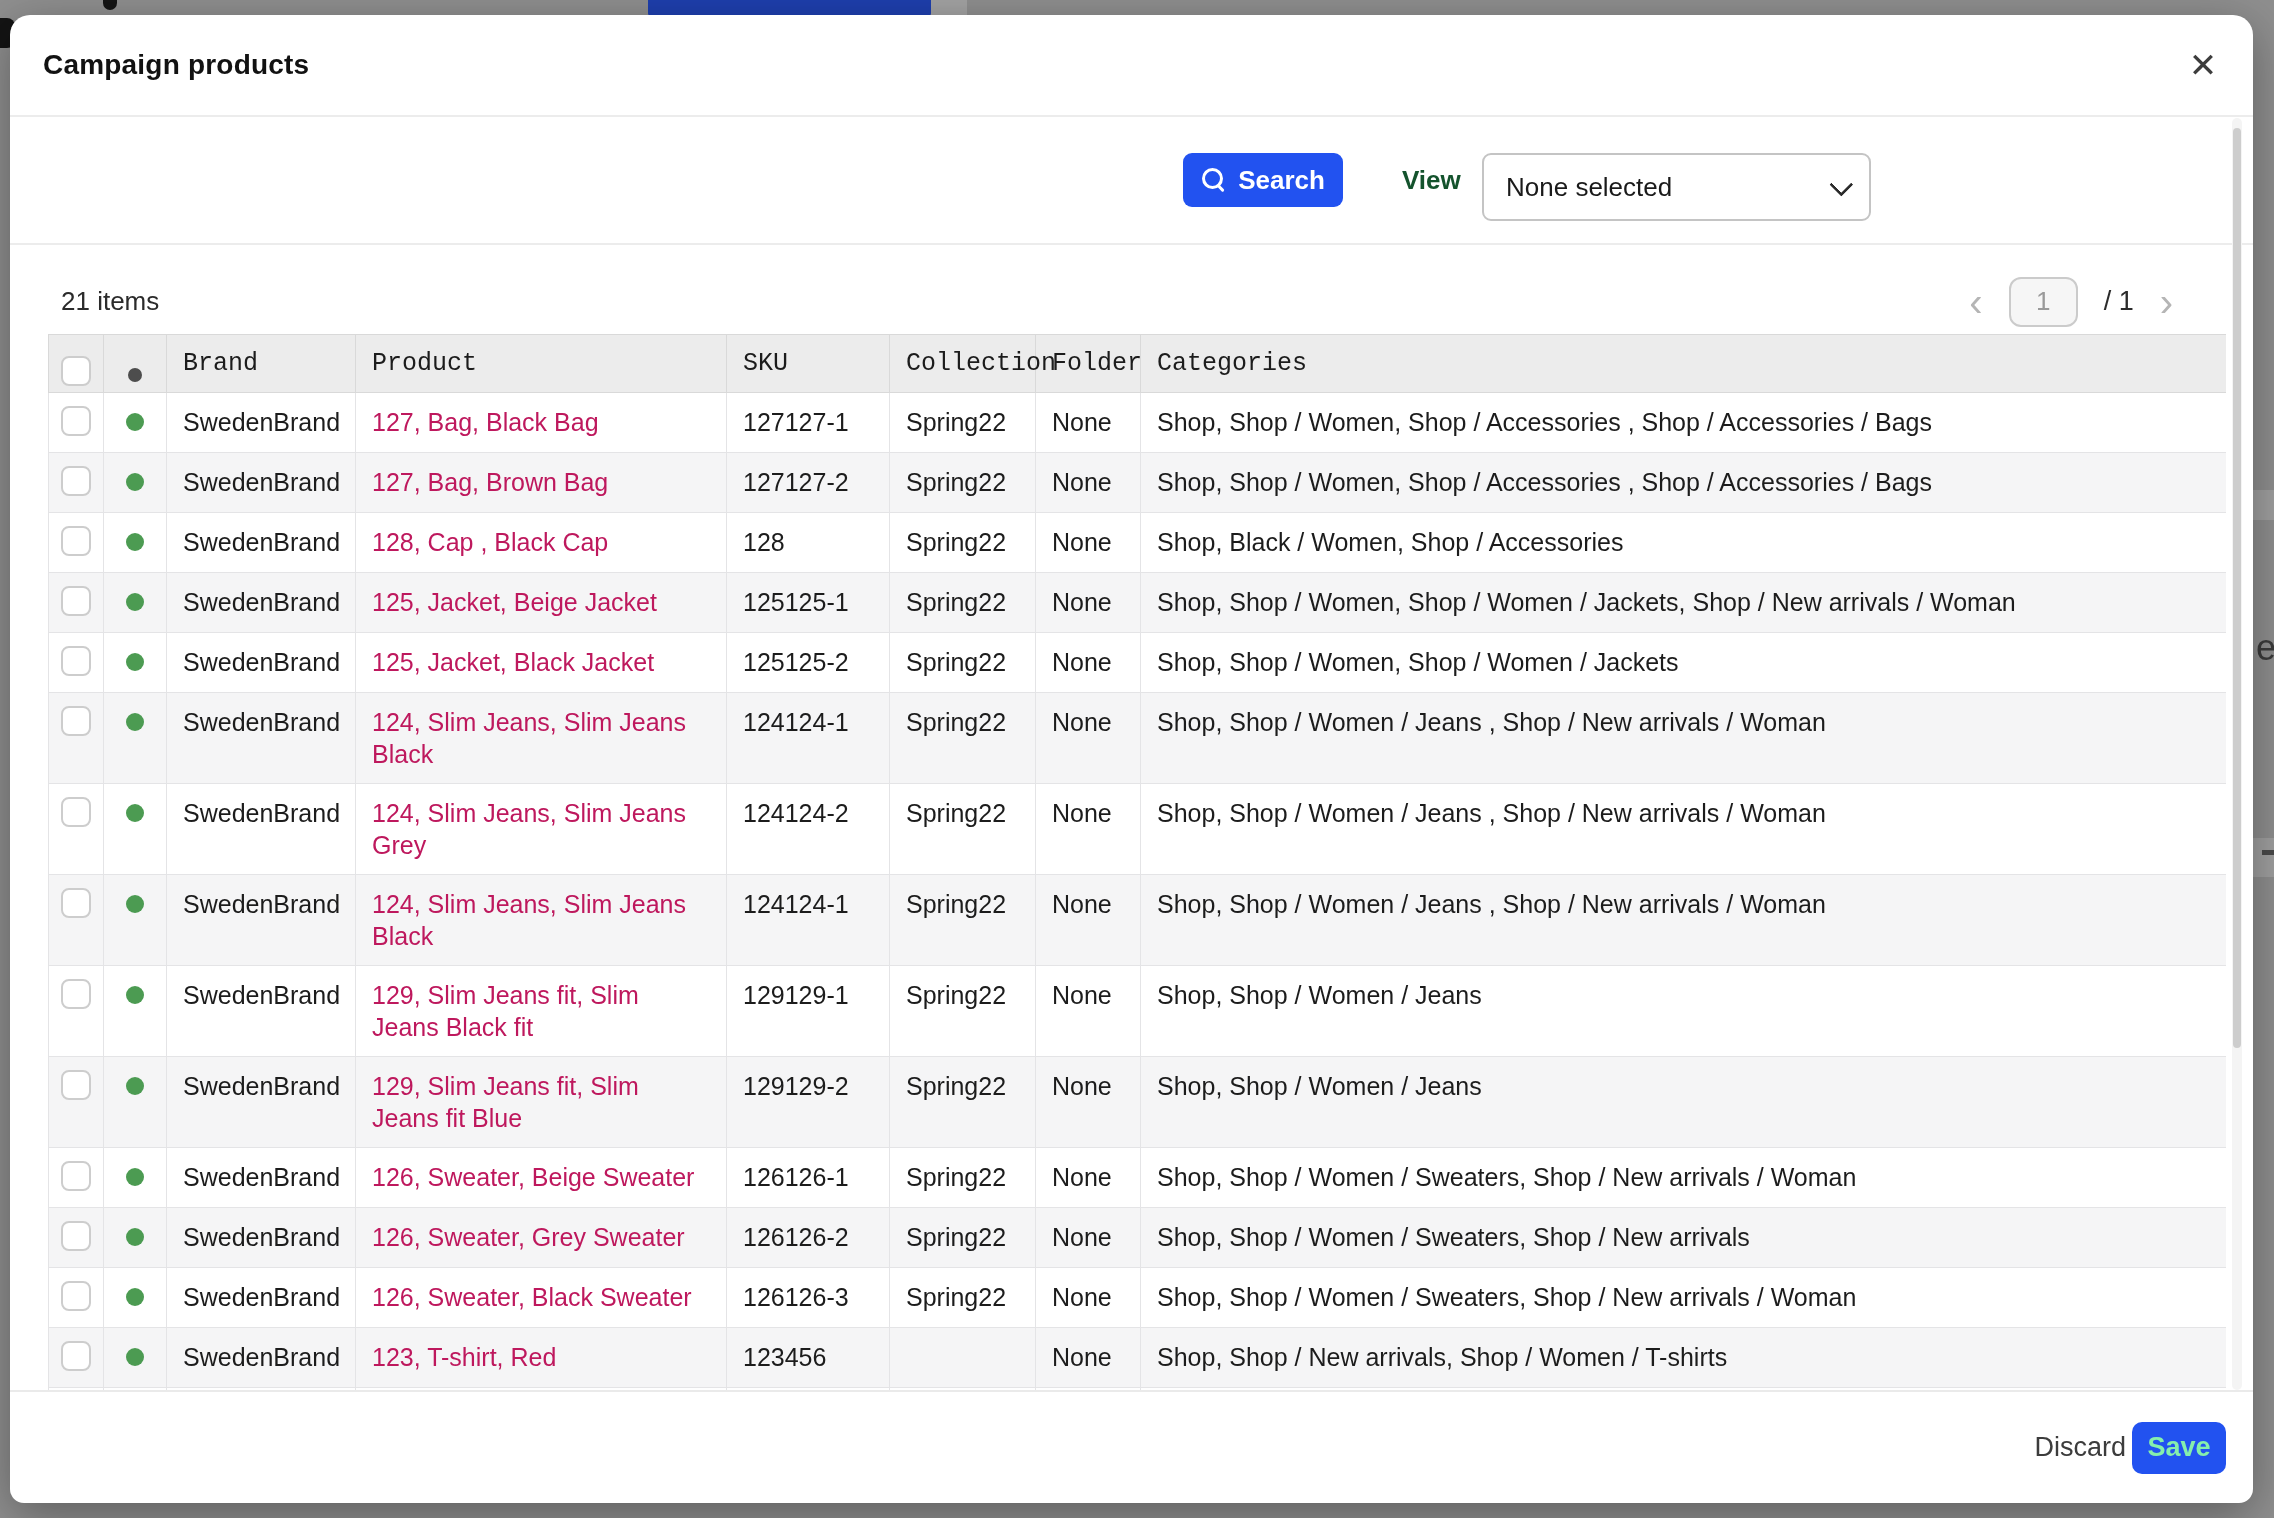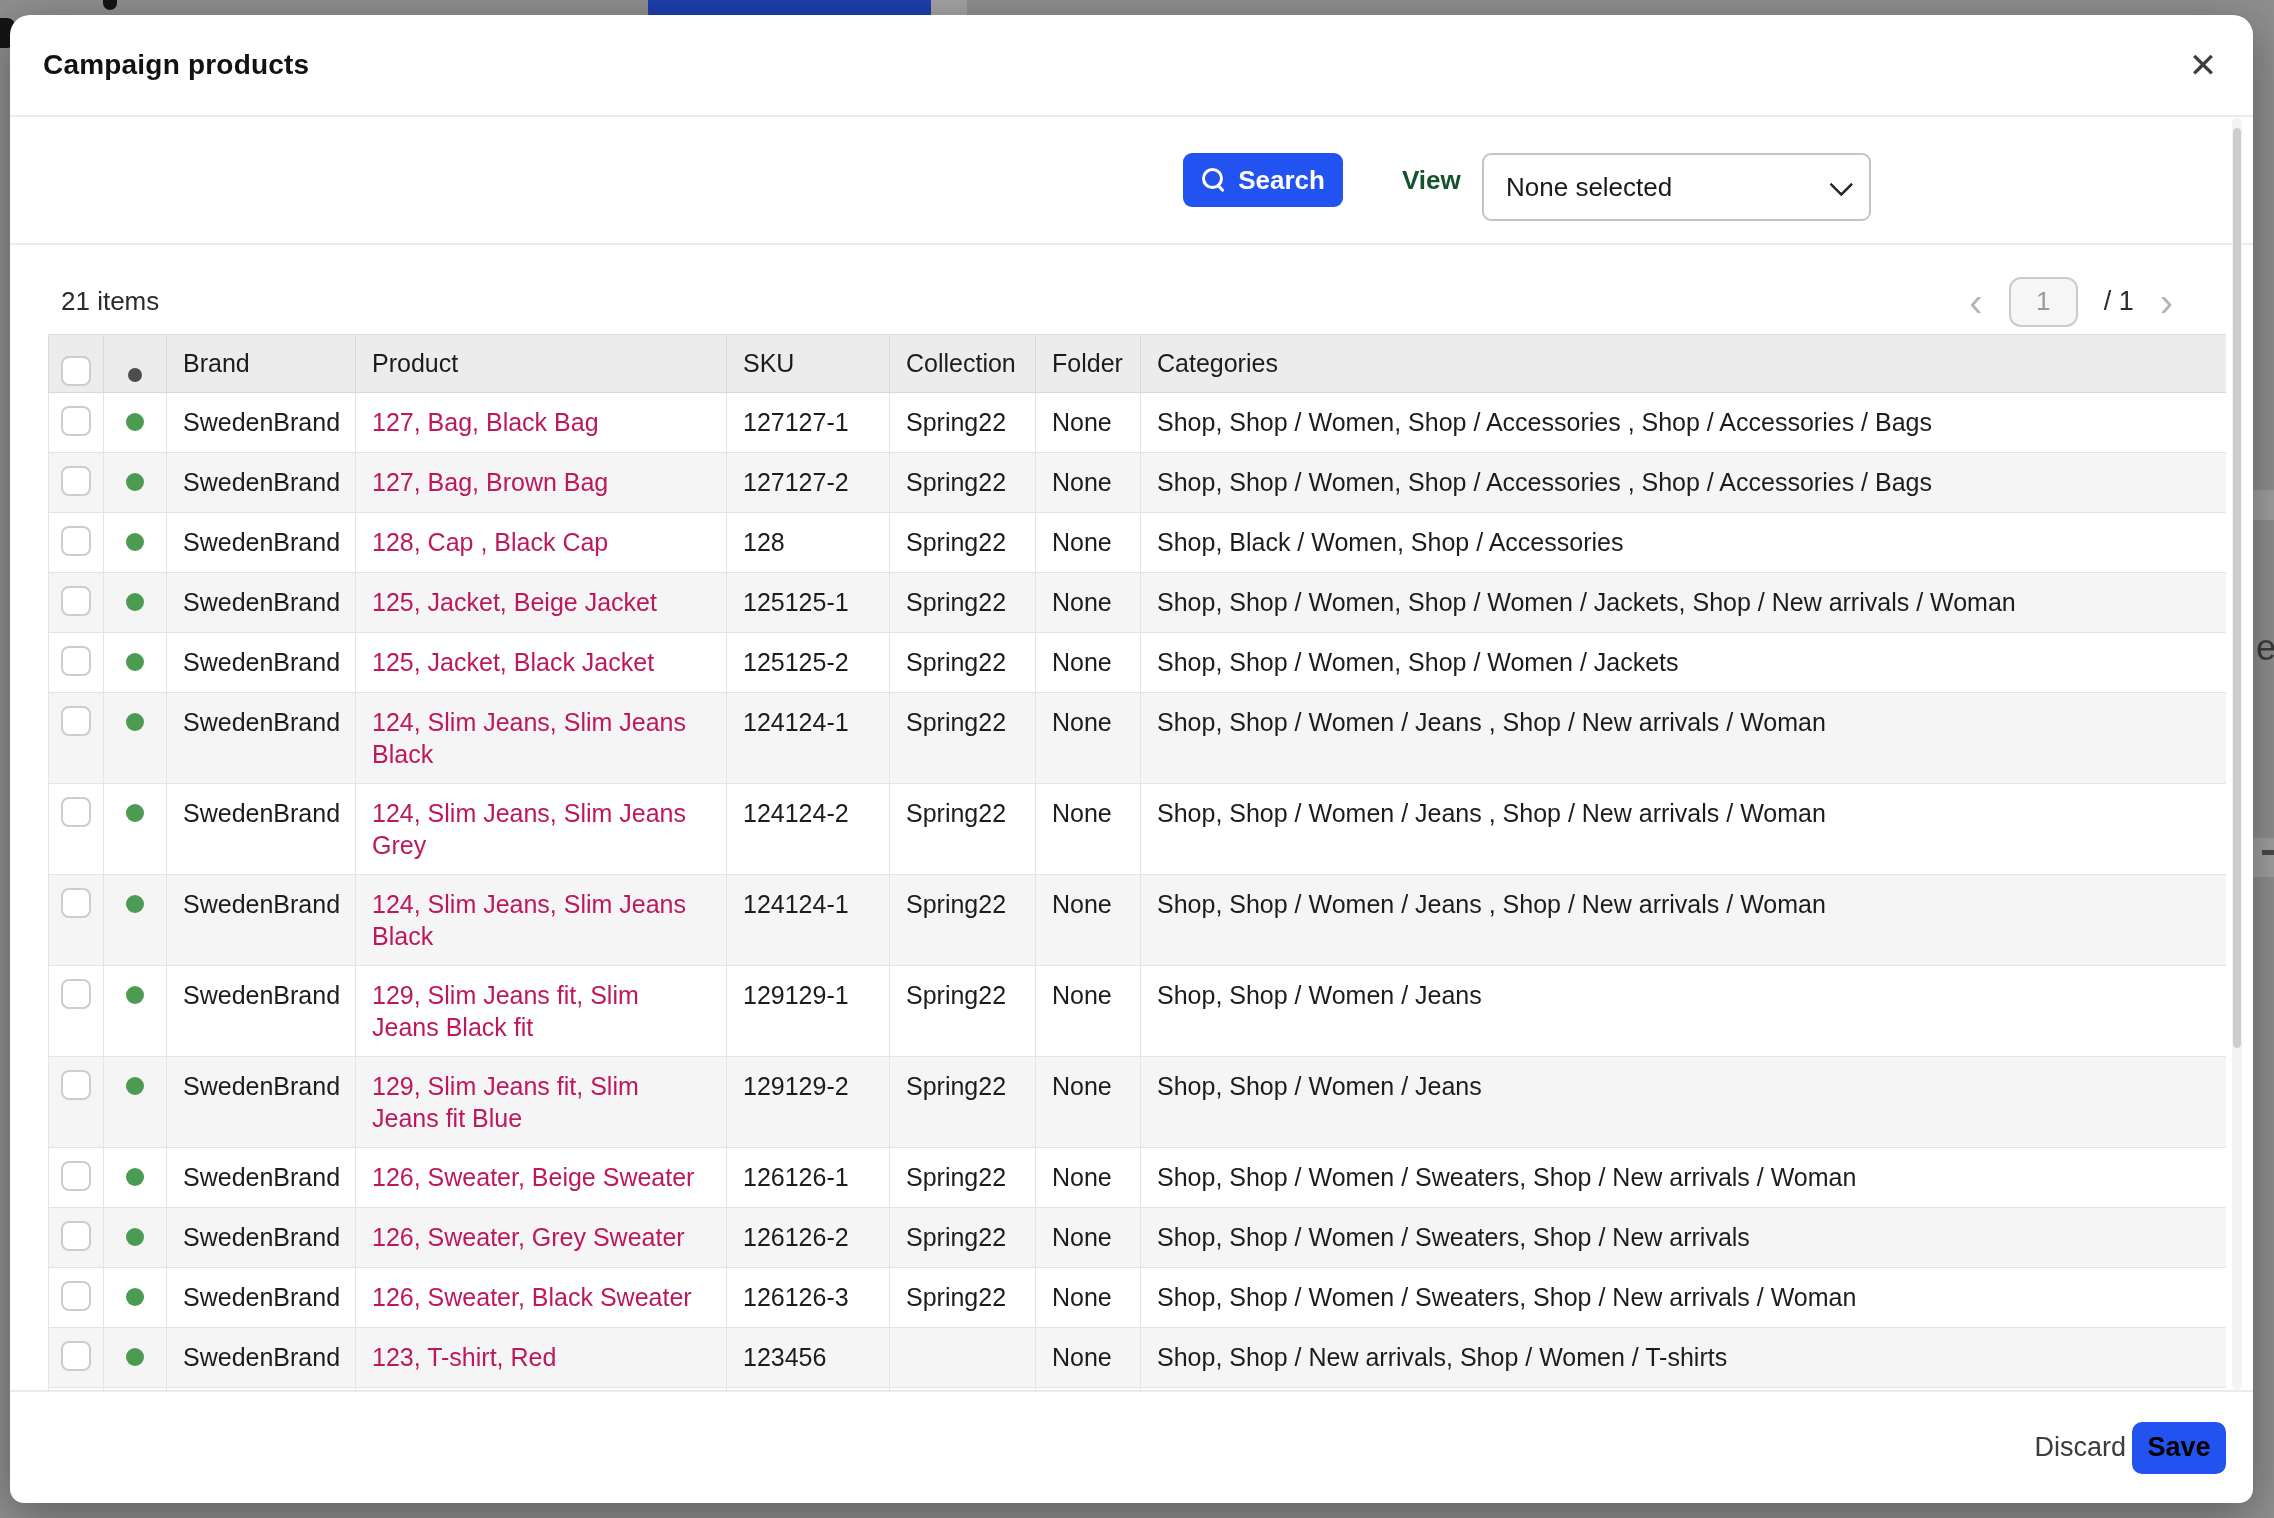--- a/index.html
+++ b/index.html
@@ -93,21 +93,21 @@
     font-size:26px;color:#9a9a9a;
   }
   .pg-of{font-size:27px;color:#2b2b2b;}
 
   
   .table-wrap{position:absolute;left:38px;top:319px;width:2178px;height:1057px;overflow:hidden;}
   table.products{border-collapse:collapse;table-layout:fixed;width:2178px;}
   .products th{
     background:#ececec;height:58px;box-sizing:border-box;
     border:1px solid #d9d9d9;
-    font-size:25px;font-weight:500;color:#1c1c1c;text-align:left;padding:0 0 0 16px;
+    font-size:25px;font-weight:500;color:#1c1c1c;text-align:left;padding:0 0 0 16px;font-family:Liberation Mono, monospace;
   }
   .products td{
     border:1px solid #e4e4e6;box-sizing:border-box;
     font-size:25px;line-height:32px;color:#1c1c1c;
     vertical-align:top;padding:13px 16px 13px 16px;
     background:#fff;overflow:hidden;white-space:normal;
   }
   .products tr.alt td{background:#f5f5f6;}
   .products tr.single{height:60px;}
   .products tr.tall{height:90px;}
@@ -138,21 +138,21 @@
     position:absolute;left:0;top:1375px;width:100%;height:113px;box-sizing:border-box;
     background:#fff;border-top:2px solid #eaeaea;border-radius:0 0 14px 14px;
     display:flex;align-items:center;justify-content:flex-end;padding-right:27px;
   }
   .discard-btn{
     background:none;border:none;font-size:27px;color:#3c3c3c;font-weight:500;cursor:pointer;
     font-family:"Liberation Sans",sans-serif;
   }
   .save-btn{
     width:94px;height:52px;background:#2252F0;border:none;border-radius:10px;cursor:pointer;
-    font-size:27px;color:#000000;font-weight:600;font-family:"Liberation Sans",sans-serif;
+    font-size:27px;color:#86efac;font-weight:600;font-family:"Liberation Sans",sans-serif;
   }
 </style>
 </head>
 <body>
 
 <div class="bg-frag bg-blue-btn"></div>
 <div class="bg-frag bg-gray-seg"></div>
 <div class="bg-frag bg-black-blob"></div>
 <div class="bg-frag bg-black-dot"></div>
 <div class="bg-frag bg-band1"></div>

